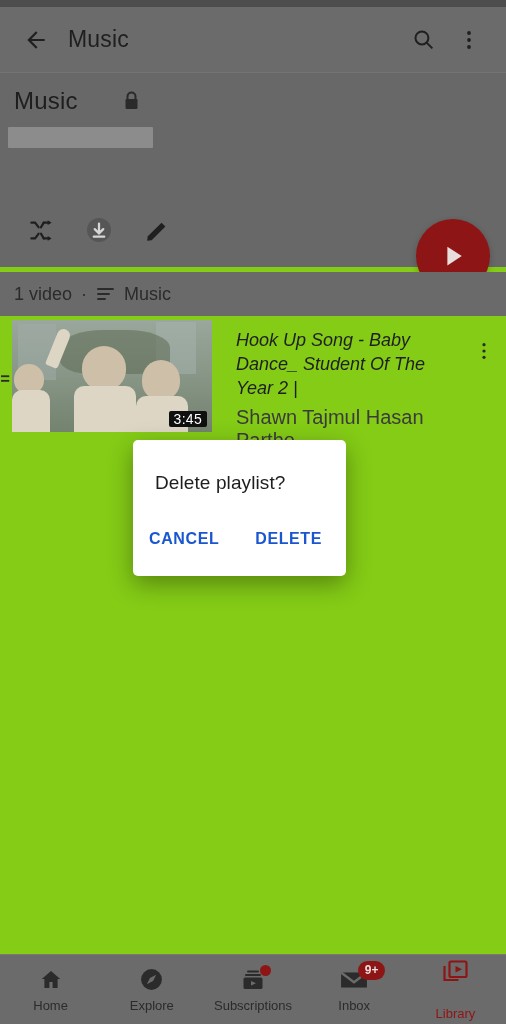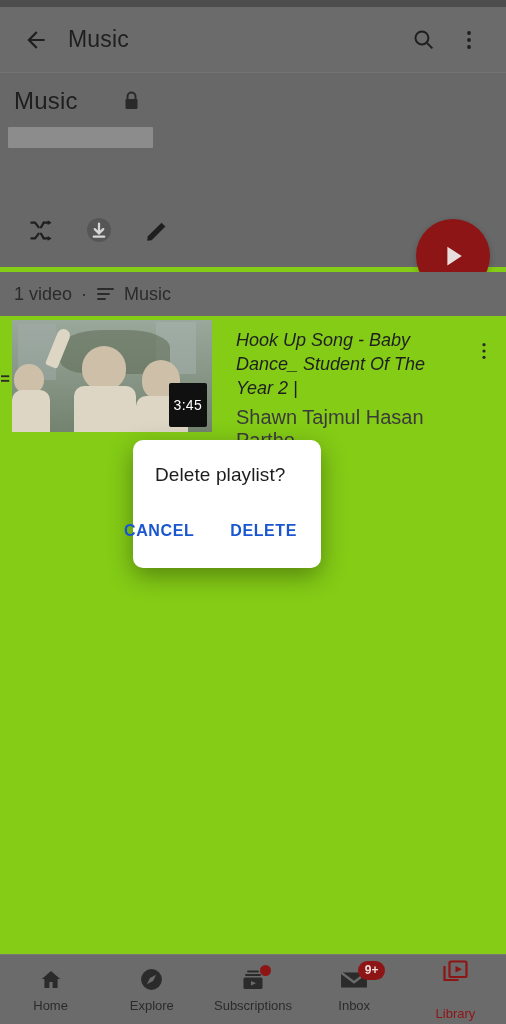--- a/index.html
+++ b/index.html
@@ -59,21 +59,21 @@
     background:linear-gradient(170deg,#8e9a8f 0%,#7e8c7c 45%,#6f7d6d 100%);
   }
   .thumb .sky { position:absolute; inset:0; background:linear-gradient(180deg,#9aa79c 0%,#8b9a8b 38%,#74836f 100%); }
   .thumb .bldg { position:absolute; left:6px; top:4px; width:38px; height:56px; background:rgba(160,172,168,.55); }
   .thumb .bldg2 { position:absolute; right:16px; top:2px; width:40px; height:52px; background:rgba(168,180,175,.5); }
   .thumb .foliage { position:absolute; left:48px; top:10px; width:110px; height:44px; background:rgba(92,106,84,.55); border-radius:40% 40% 30% 30%; }
   .baby { position:absolute; background:#cdbfa8; border-radius:50% 50% 45% 45%; }
   .body1 { position:absolute; background:#ddd6c4; border-radius:10px 10px 4px 4px; }
   .dur {
     position:absolute; right:5px; bottom:5px; background:#101010; color:#fff;
-    font-size:14px; padding:14px 5px; border-radius:2px; letter-spacing:.3px;
+    font-size:14px; padding:0 5px; border-radius:2px; letter-spacing:.3px;
   }
   .vinfo { flex:1; padding:10px 6px 0 24px; }
   .vtitle { font-size:18px; line-height:24px; color:#1f1f1f;font-style:italic; }
   .vchannel { font-size:20px; color:#3b3b3b; margin-top:6px; }
   .vmenu { width:44px; display:flex; align-items:flex-start; justify-content:center; padding-top:22px; }
 
   
   .bottomnav {
     position:absolute; bottom:0; left:0; width:506px; height:70px;
     background:#6b6b6b; border-top:1px solid #787878;
@@ -85,24 +85,24 @@
   .navlabel.active { color:#8e1515;margin-top:17px; }
   .dot-badge { position:absolute; top:-2px; right:-3px; width:11px; height:11px; border-radius:50%; background:#8e1515; }
   .count-badge {
     position:absolute; top:-6px; right:-16px; min-width:27px; height:19px; border-radius:10px;
     background:#8e1515; color:#e9dede; font-size:12px; font-weight:bold;
     display:flex; align-items:center; justify-content:center; padding:0 4px;
   }
 
   
   .dialog {
-    position:absolute; left:133px; top:440px; width:188px;
-    background:#ffffff; border-radius:10px;
+    position:absolute; left:133px; top:440px; width:213px;
+    background:#ffffff; border-radius:5px;
     box-shadow:0 8px 24px rgba(0,0,0,.35);
-    padding:24px 22px 10px 22px;
+    padding:32px 22px 10px 22px;
   }
   .dialog-title { font-size:19px; color:#1d1d1d; letter-spacing:.1px; }
   .dialog-actions { display:flex; justify-content:flex-end; margin-top:32px; padding-bottom:14px; }
   .dialog-btn {
     font-size:16px; font-weight:bold; color:#1a56cf; letter-spacing:.6px;
     background:none; border:none; cursor:pointer; padding:4px 2px;
   }
   .dialog-btn + .dialog-btn { margin-left:32px; }
 </style>
 </head>

